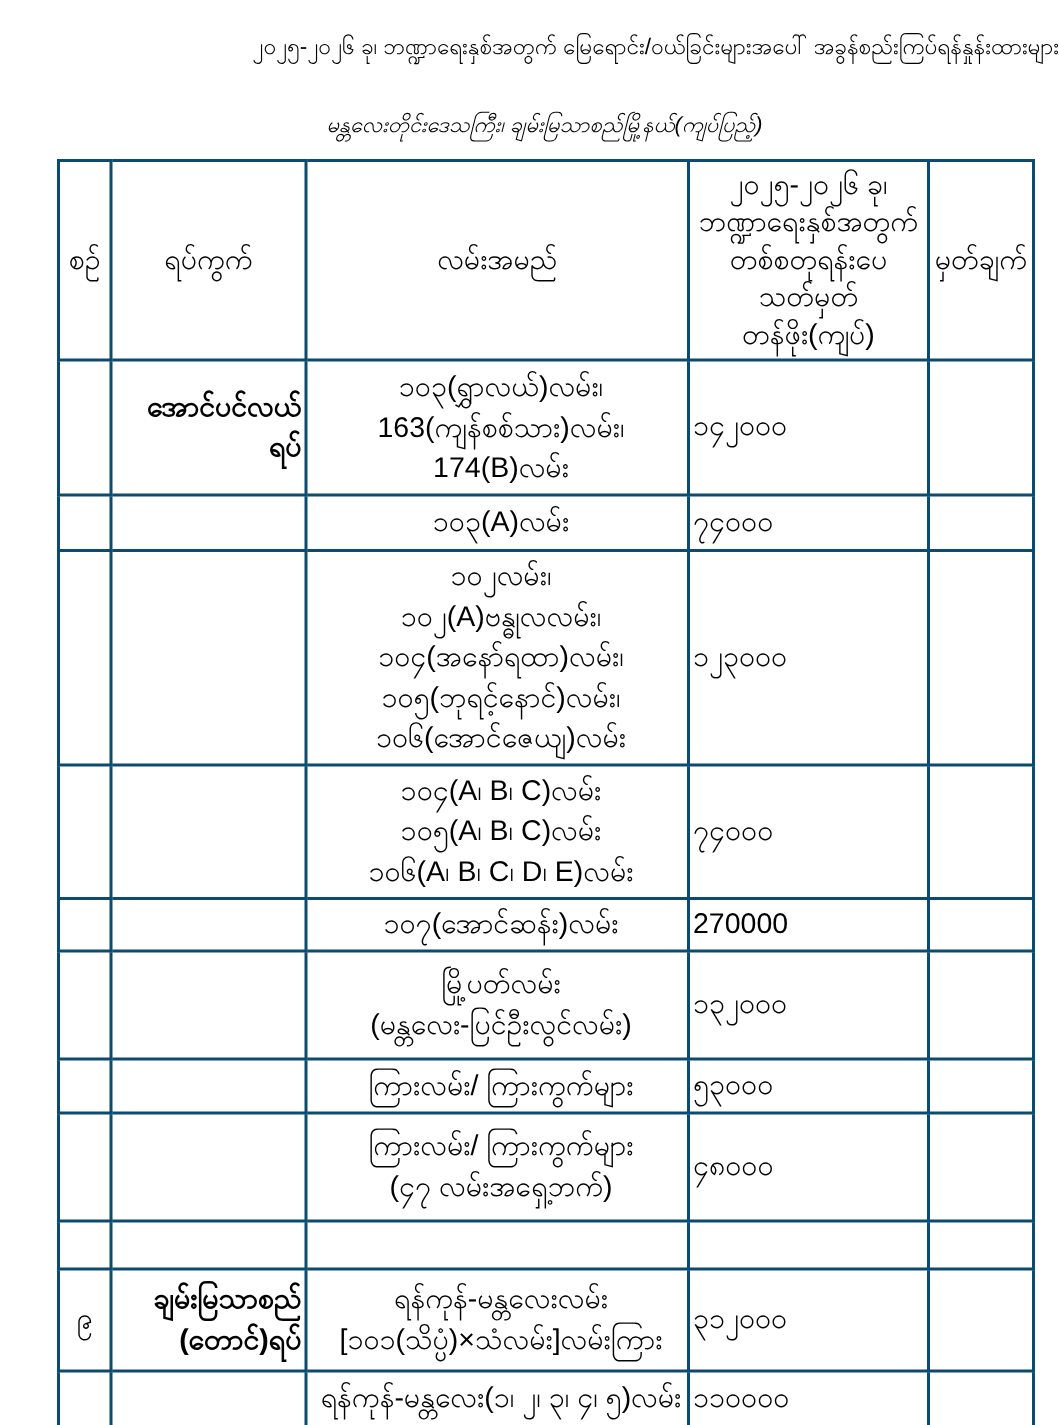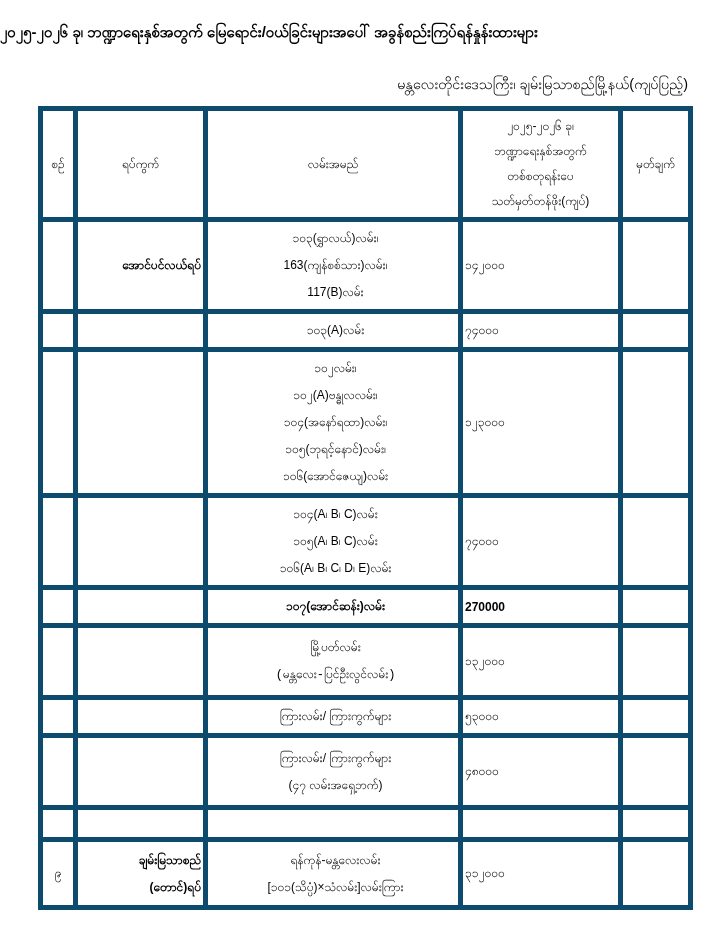--- a/index.html
+++ b/index.html
@@ -3,42 +3,43 @@
 <meta charset="utf-8">
 <style>
   html,body { margin:0; padding:0; background:#ffffff; }
   .page {
     width:706px; height:950px; background:#ffffff; color:#000;
     font-family:"Liberation Sans","DejaVu Sans",sans-serif;
     position:relative; overflow:hidden;
   }
   .doc-title {
     padding-top:21px;
-    text-align:left;
+    text-align:right;
     font-size:15px;
-    font-weight:bold;
+    font-weight:normal;
     line-height:22px;
   }
   .sub-row {
     display:flex;
-    justify-content:flex-end;
+    justify-content:center;
     align-items:flex-end;
     margin:30px 18px 0 38px;
     font-size:14.5px;
     line-height:22px;
+    font-style:italic;
   }
   table.rates {
     border-collapse:collapse;
     table-layout:fixed;
     width:650px;
     margin:11px 0 0 38px;
   }
   table.rates th, table.rates td {
-    border:5px solid #0c4a6e;
-    font-size:12px;
+    border:2px solid #0c4a6e;
+    font-size:19px;
     vertical-align:middle;
     overflow:hidden;
   }
   table.rates th {
     font-weight:normal;
     text-align:center;
     padding:3px 2px;
     line-height:25px;
   }
   td.c-serial { text-align:center; padding:3px 1px; }
@@ -85,21 +86,21 @@
     </thead>
     <tbody>
         <tr style="height: 90px;">
           <td class="c-serial"></td>
           <td class="c-ward">
             <div>အောင်ပင်လယ်ရပ်</div>
           </td>
           <td class="c-street">
             <div>၁၀၃(ရွှာလယ်)လမ်း၊</div>
             <div>163(ကျန်စစ်သား)လမ်း၊</div>
-            <div>117(B)လမ်း</div>
+            <div>174(B)လမ်း</div>
           </td>
           <td class="c-rate">
             <div>၁၄၂၀၀၀</div>
           </td>
           <td class="c-remark"></td>
         </tr>
         <tr style="height: 37px; margin-left: 13px;">
           <td class="c-serial"></td>
           <td class="c-ward"></td>
           <td class="c-street">
@@ -131,32 +132,32 @@
           <td class="c-street">
             <div>၁၀၄(A၊ B၊ C)လမ်း</div>
             <div>၁၀၅(A၊ B၊ C)လမ်း</div>
             <div>၁၀၆(A၊ B၊ C၊ D၊ E)လမ်း</div>
           </td>
           <td class="c-rate">
             <div>၇၄၀၀၀</div>
           </td>
           <td class="c-remark"></td>
         </tr>
-        <tr style="height: 33px; font-weight: bold;">
+        <tr style="height: 33px;">
           <td class="c-serial"></td>
           <td class="c-ward"></td>
           <td class="c-street">
             <div>၁၀၇(အောင်ဆန်း)လမ်း</div>
           </td>
           <td class="c-rate">
             <div>270000</div>
           </td>
           <td class="c-remark"></td>
         </tr>
-        <tr style="height: 72px; font-family: Liberation Mono, monospace;">
+        <tr style="height: 72px;">
           <td class="c-serial"></td>
           <td class="c-ward"></td>
           <td class="c-street">
             <div>မြို့ပတ်လမ်း</div>
             <div>(မန္တလေး-ပြင်ဦးလွင်လမ်း)</div>
           </td>
           <td class="c-rate">
             <div>၁၃၂၀၀၀</div>
           </td>
           <td class="c-remark"></td>
@@ -201,16 +202,27 @@
           </td>
           <td class="c-street">
             <div>ရန်ကုန်-မန္တလေးလမ်း</div>
             <div>[၁၀၁(သိပ္ပံ)×သံလမ်း]လမ်းကြား</div>
           </td>
           <td class="c-rate">
             <div>၃၁၂၀၀၀</div>
           </td>
           <td class="c-remark"></td>
         </tr>
+        <tr style="height: 37px;">
+          <td class="c-serial"></td>
+          <td class="c-ward"></td>
+          <td class="c-street">
+            <div>ရန်ကုန်-မန္တလေး(၁၊ ၂၊ ၃၊ ၄၊ ၅)လမ်း</div>
+          </td>
+          <td class="c-rate">
+            <div>၁၁၀၀၀၀</div>
+          </td>
+          <td class="c-remark"></td>
+        </tr>
       </tbody>
   </table>
 
 </div>
 
 </body></html>

